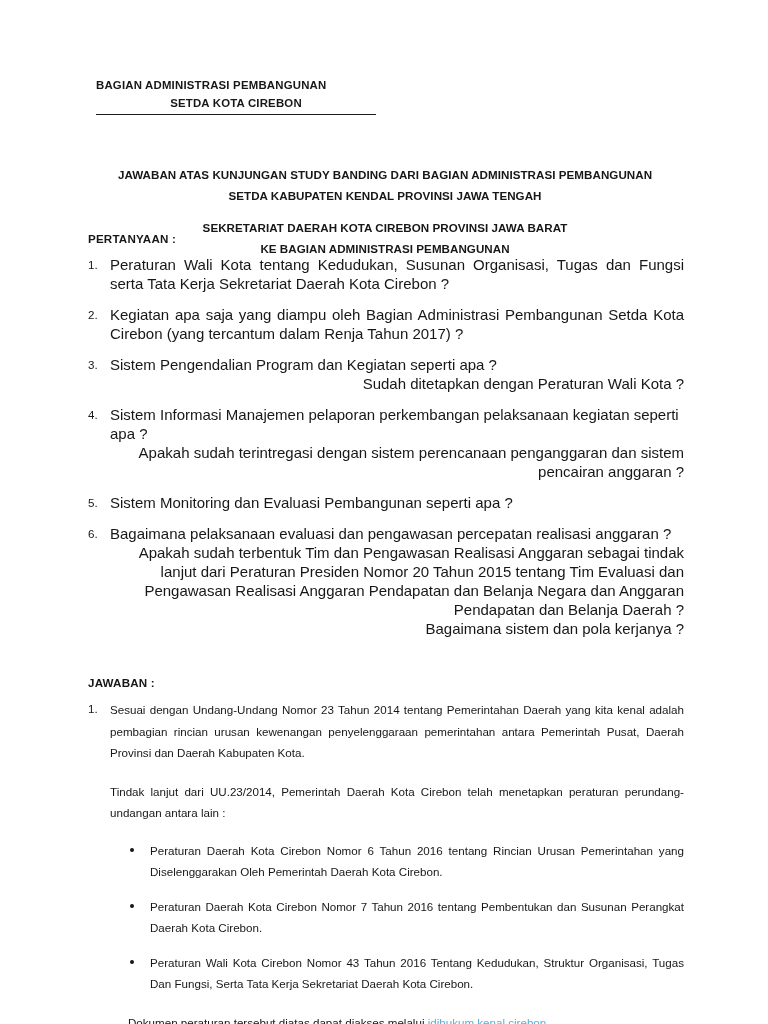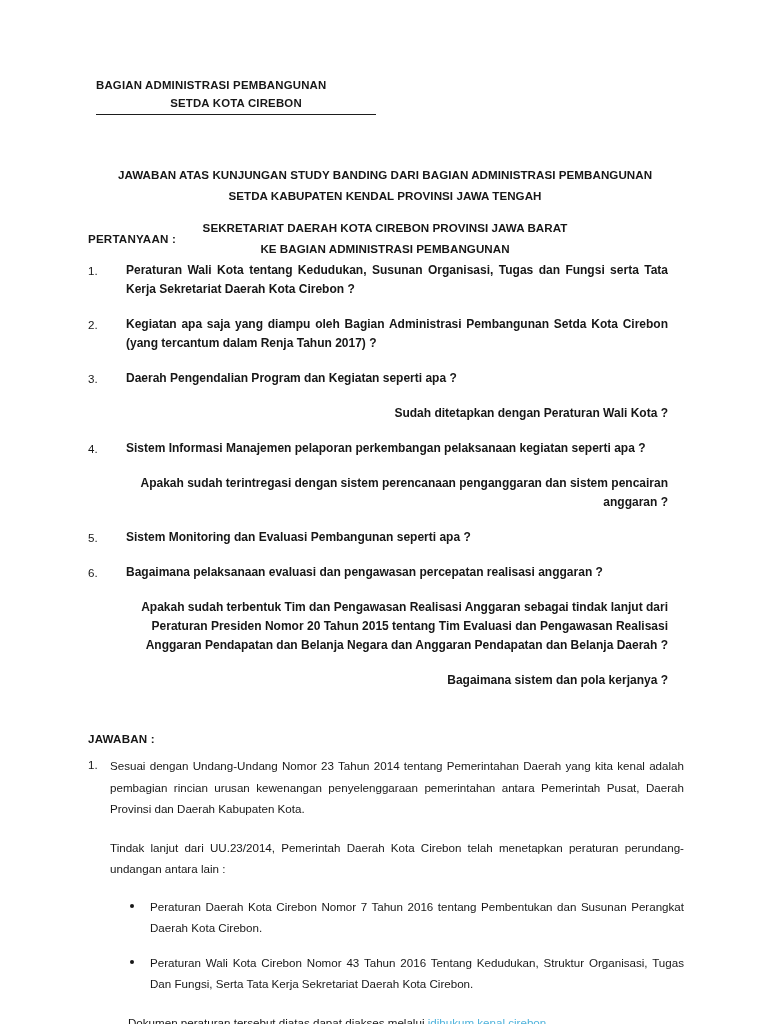--- a/index.html
+++ b/index.html
@@ -93,26 +93,25 @@
   }
   .qa-num {
     position: absolute;
     left: 0;
     top: 0;
     font-size: 11.6px;
     font-weight: 400;
     line-height: 19px;
   }
   .qa-para {
-    font-size: 12px;
+    font-size: 15px;
     line-height: 19px;
-    margin: 16px;
+    margin: 0;
     text-align: justify;
     text-justify: inter-word;
-    font-weight: bold;
   }
   .qa-para.nojust {
     text-align: left;
   }
   .qa-para + .qa-para {
     margin-top: 0;
     text-align: right;
   }
 
   
@@ -202,21 +201,21 @@
         <p class="qa-para">Peraturan Wali Kota tentang Kedudukan, Susunan Organisasi, Tugas dan Fungsi serta Tata Kerja Sekretariat Daerah Kota Cirebon ?</p>
       </li>
 
       <li class="qa-item">
         <span class="qa-num">2.</span>
         <p class="qa-para">Kegiatan apa saja yang diampu oleh Bagian Administrasi Pembangunan Setda Kota Cirebon (yang tercantum dalam Renja Tahun 2017) ?</p>
       </li>
 
       <li class="qa-item">
         <span class="qa-num">3.</span>
-        <p class="qa-para nojust">Daerah Pengendalian Program dan Kegiatan seperti apa ?</p>
+        <p class="qa-para nojust">Sistem Pengendalian Program dan Kegiatan seperti apa ?</p>
         <p class="qa-para nojust">Sudah ditetapkan dengan Peraturan Wali Kota ?</p>
       </li>
 
       <li class="qa-item">
         <span class="qa-num">4.</span>
         <p class="qa-para nojust">Sistem Informasi Manajemen pelaporan perkembangan pelaksanaan kegiatan seperti   apa ?</p>
         <p class="qa-para">Apakah sudah terintregasi dengan sistem perencanaan penganggaran dan sistem pencairan anggaran ?</p>
       </li>
 
       <li class="qa-item">
@@ -238,20 +237,24 @@
     <div class="section-label">JAWABAN :</div>
 
     <div class="ans-item">
       <span class="qa-num">1.</span>
 
       <p class="ans-para">Sesuai dengan Undang-Undang Nomor 23 Tahun 2014 tentang Pemerintahan Daerah yang kita kenal adalah pembagian rincian urusan kewenangan penyelenggaraan pemerintahan antara Pemerintah Pusat, Daerah Provinsi dan Daerah Kabupaten Kota.</p>
 
       <p class="ans-para spaced">Tindak lanjut dari UU.23/2014, Pemerintah Daerah Kota Cirebon telah menetapkan peraturan perundang-undangan antara lain :</p>
 
       <ul class="bullet-list">
+        <li class="bullet-item">
+          <span class="bullet-dot"></span>
+          <span class="bullet-text">Peraturan Daerah Kota Cirebon Nomor 6 Tahun 2016 tentang Rincian Urusan Pemerintahan yang Diselenggarakan Oleh Pemerintah Daerah Kota Cirebon.</span>
+        </li>
         <li class="bullet-item">
           <span class="bullet-dot"></span>
           <span class="bullet-text">Peraturan Daerah Kota Cirebon Nomor 7 Tahun 2016 tentang Pembentukan dan Susunan Perangkat Daerah Kota Cirebon.</span>
         </li>
         <li class="bullet-item">
           <span class="bullet-dot"></span>
           <span class="bullet-text">Peraturan Wali Kota Cirebon Nomor 43 Tahun 2016 Tentang Kedudukan, Struktur Organisasi, Tugas Dan Fungsi, Serta Tata Kerja Sekretariat Daerah Kota Cirebon.</span>
         </li>
       </ul>
 

